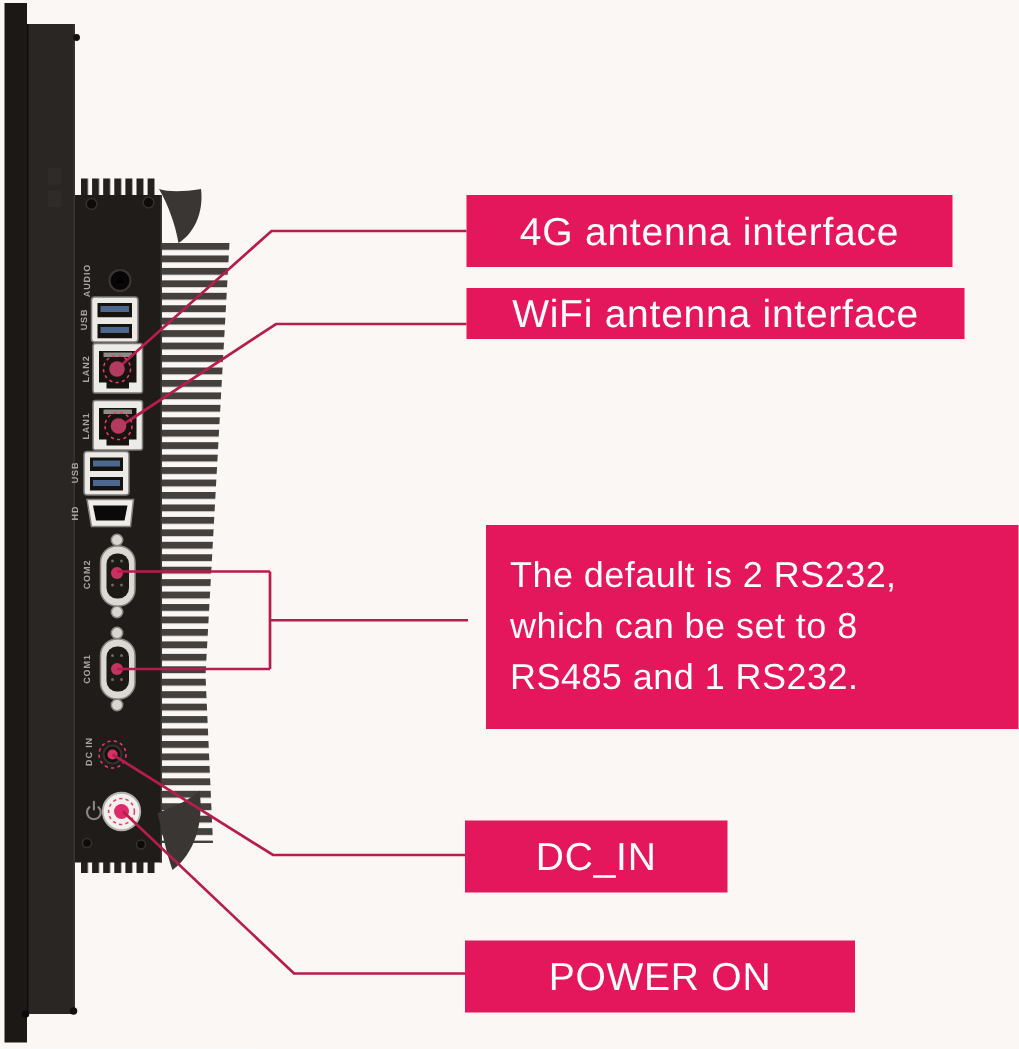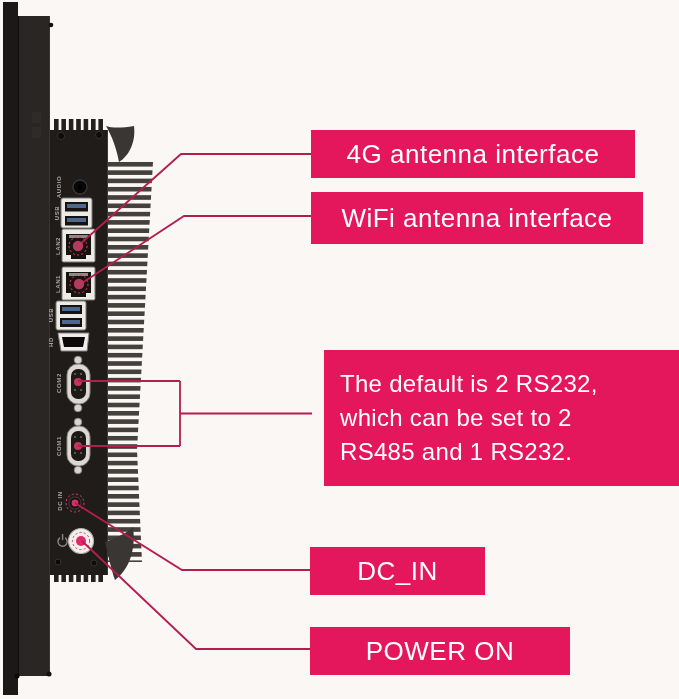--- a/index.html
+++ b/index.html
@@ -26,21 +26,21 @@
   .callout.multi{
     flex-direction:column;
     align-items:flex-start;
     justify-content:center;
     padding:0 16px;
     font-size:24px;
     line-height:34px;
     letter-spacing:0.3px;
   }
   .c0{left:311px;top:130px;width:324px;height:48px;}
-  .c1{left:311px;top:192px;width:332px;height:52px;}
+  .c1{left:311px;top:192px;width:332px;height:34px;}
   .c2{left:312px;top:350px;width:357px;height:136px;margin-left:12px;}
   .c3{left:310px;top:547px;width:175px;height:48px;font-size:27px;}
   .c4{left:310px;top:627px;width:260px;height:48px;font-size:27px;}
   .port-label{
     position:absolute;
     color:#a8a4a0;
     font-size:6px;
     font-weight:bold;
     letter-spacing:0.6px;
     white-space:nowrap;
@@ -187,21 +187,21 @@
       <circle cx="78" cy="246" r="9" fill="none" stroke="#e23b6d" stroke-width="1" stroke-dasharray="2.2 2.1"></circle>
       <circle cx="79" cy="284" r="5.2" fill="#b43a60"></circle>
       <circle cx="79" cy="284" r="9" fill="none" stroke="#e23b6d" stroke-width="1" stroke-dasharray="2.2 2.1"></circle>
     </g>
   </svg>
 
   <div class="callout single c0">4G antenna interface</div>
   <div class="callout single c1">WiFi antenna interface</div>
   <div class="callout multi c2">
     <span>The default is 2 RS232,</span>
-    <span>which can be set to 2</span>
+    <span>which can be set to 8</span>
     <span>RS485 and 1 RS232.</span>
   </div>
   <div class="callout single c3">DC_IN</div>
   <div class="callout single c4">POWER ON</div>
 
   <div class="port-label" style="left:59px;top:187px;">AUDIO</div>
   <div class="port-label" style="left:57px;top:213px;">USB</div>
   <div class="port-label" style="left:58px;top:246px;">LAN2</div>
   <div class="port-label" style="left:58px;top:284px;">LAN1</div>
   <div class="port-label" style="left:51px;top:315px;">USB</div>

